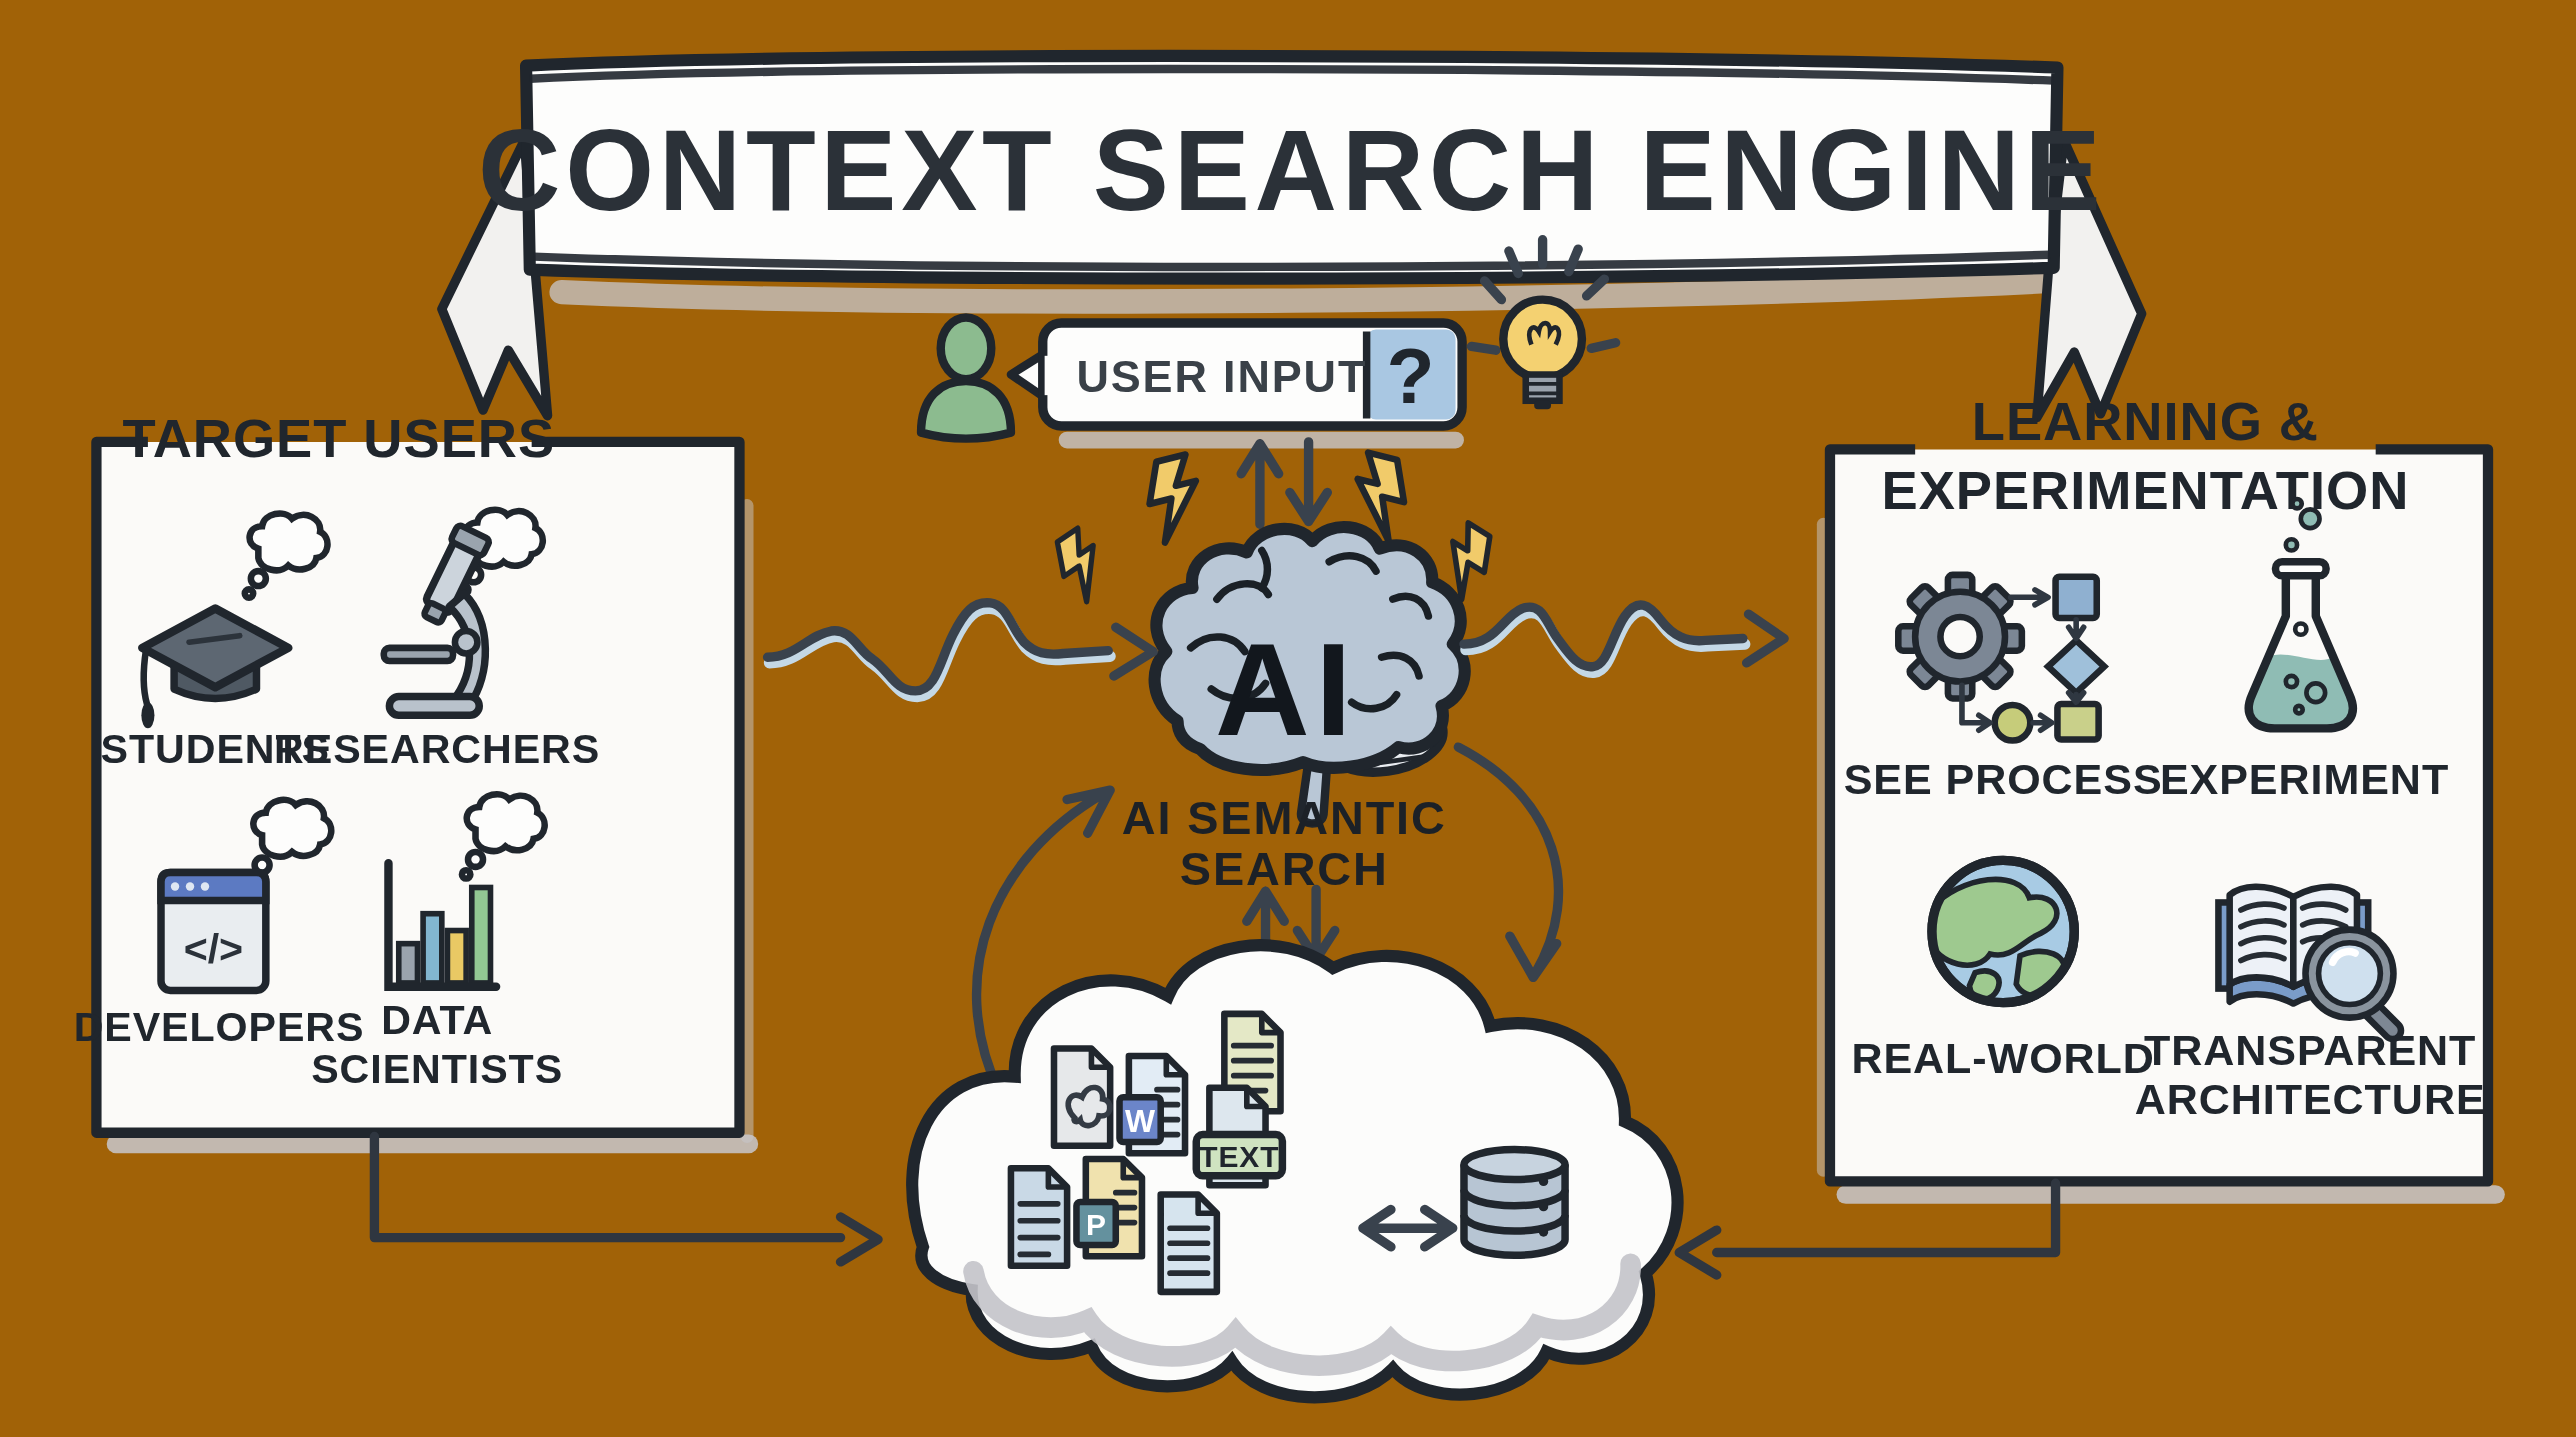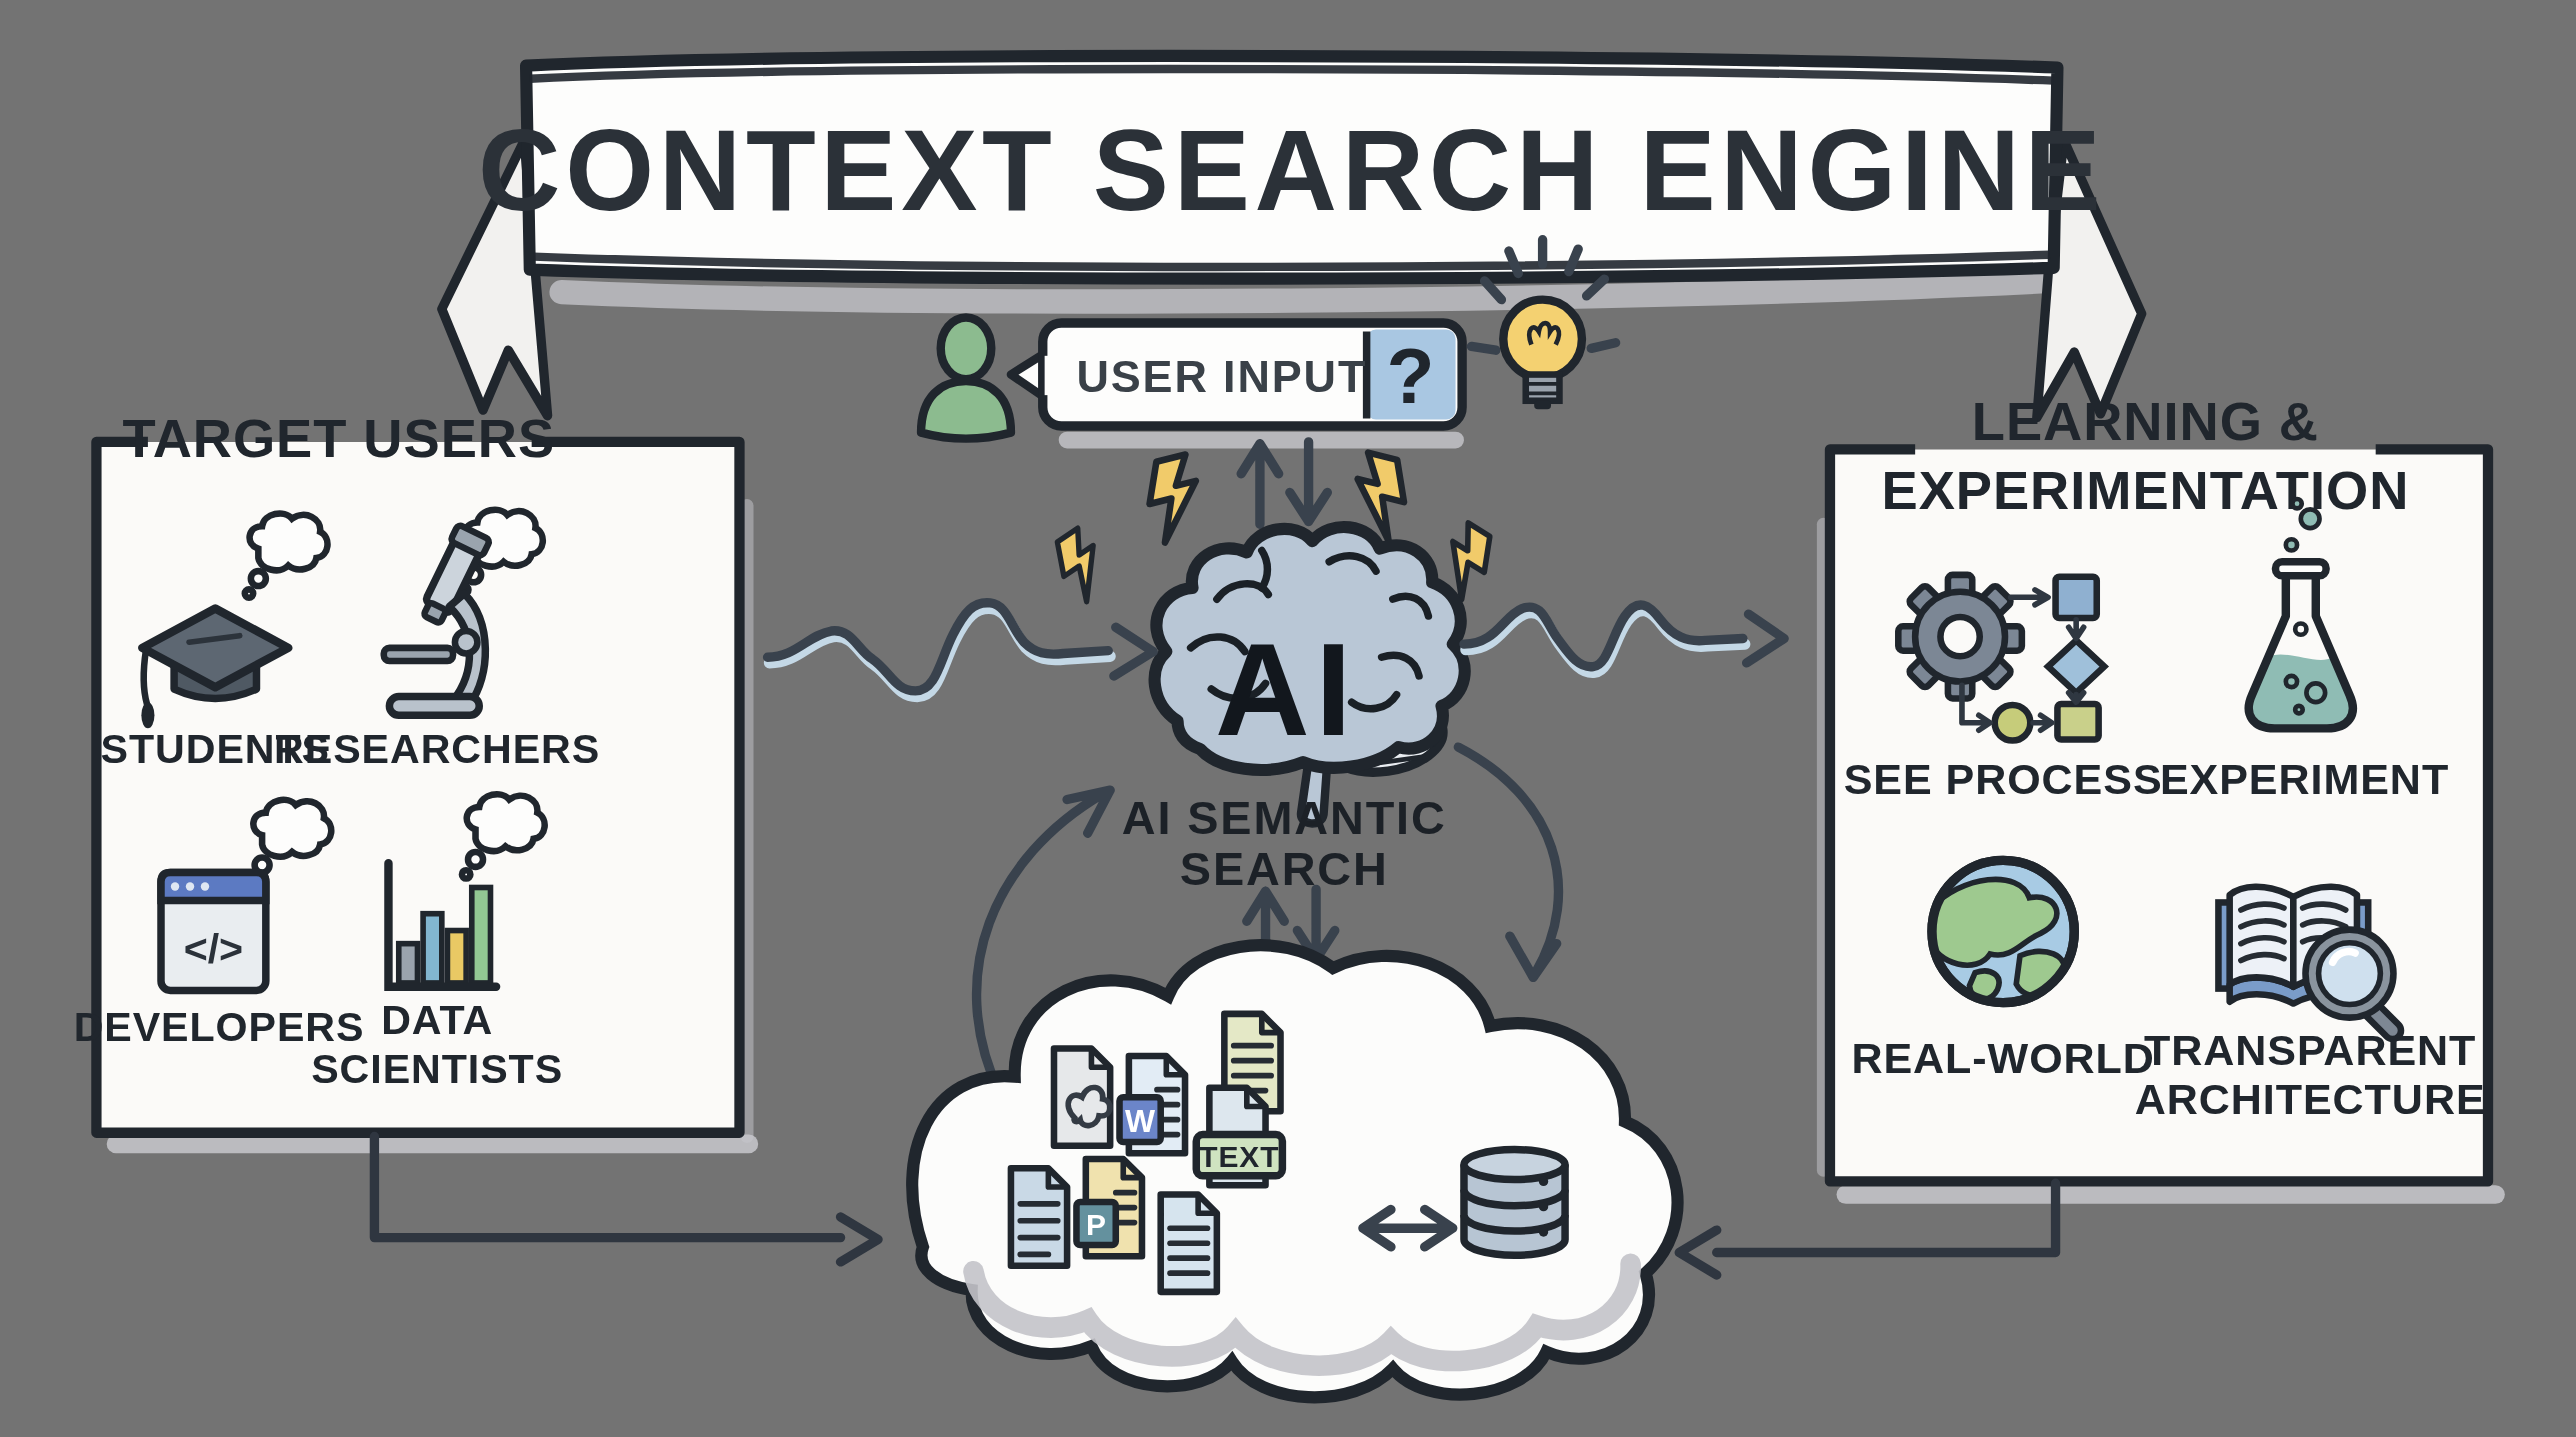--- a/index.html
+++ b/index.html
@@ -1,16 +1,16 @@
 <!DOCTYPE html>
 <html style="font-size:15px"><head>
 <meta charset="utf-8">
 <style>
   html,body{margin:0;padding:0;background:#f6f5f2;}
-  .stage{position:relative;width:2576px;height:1438px;background:#737373;overflow:hidden;
+  .stage{position:relative;width:2576px;height:1438px;background:#a16207;overflow:hidden;
          font-family:"Liberation Sans", sans-serif;}
   svg{display:block}
   text{font-family:"Liberation Sans","DejaVu Sans",sans-serif;font-weight:700;fill:#20262d;}
   .ink{stroke:#20262d;}
   .t-banner{font-size:122px;letter-spacing:5px;fill:#2b3138;}
   .t-boxtitle{font-size:58px;letter-spacing:1px;}
   .t-label{font-size:44px;letter-spacing:1px;}
   .t-label2{font-size:46px;letter-spacing:1px;}
   .t-input{font-size:48px;letter-spacing:2px;fill:#3a4148;}
   .t-q{font-size:84px;}

